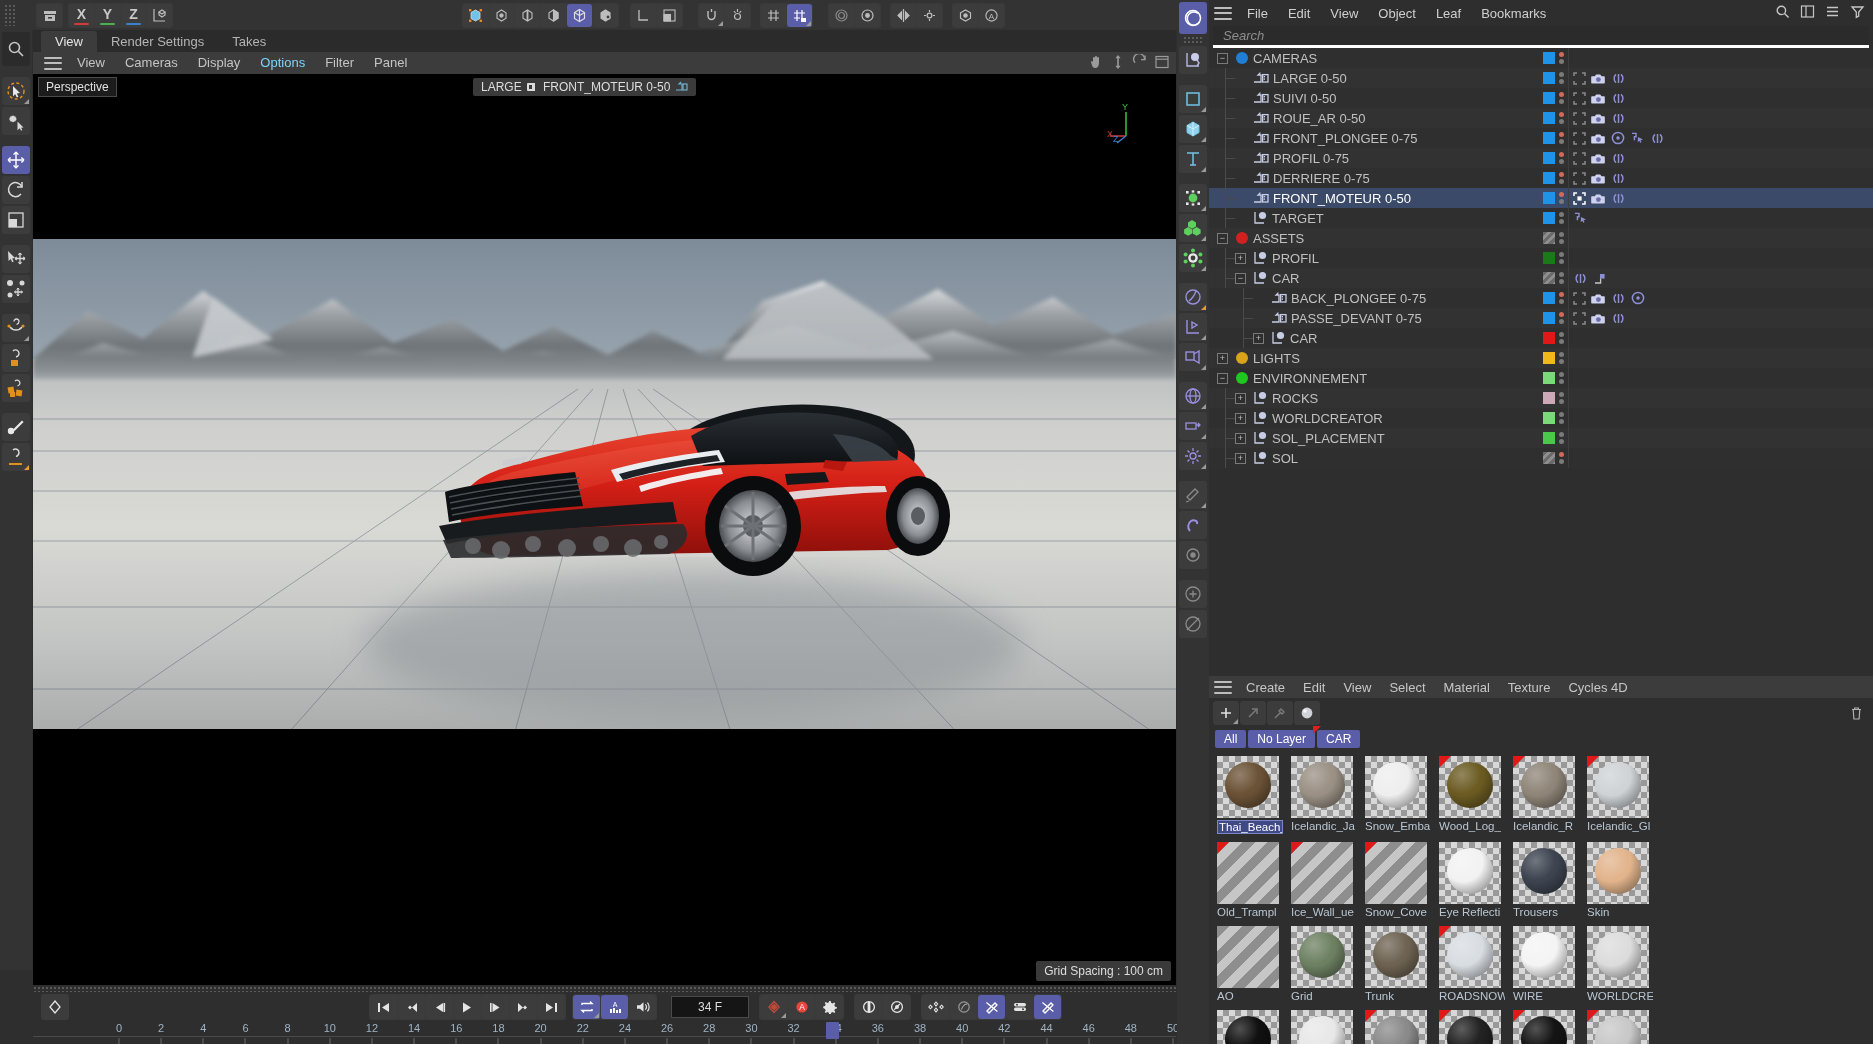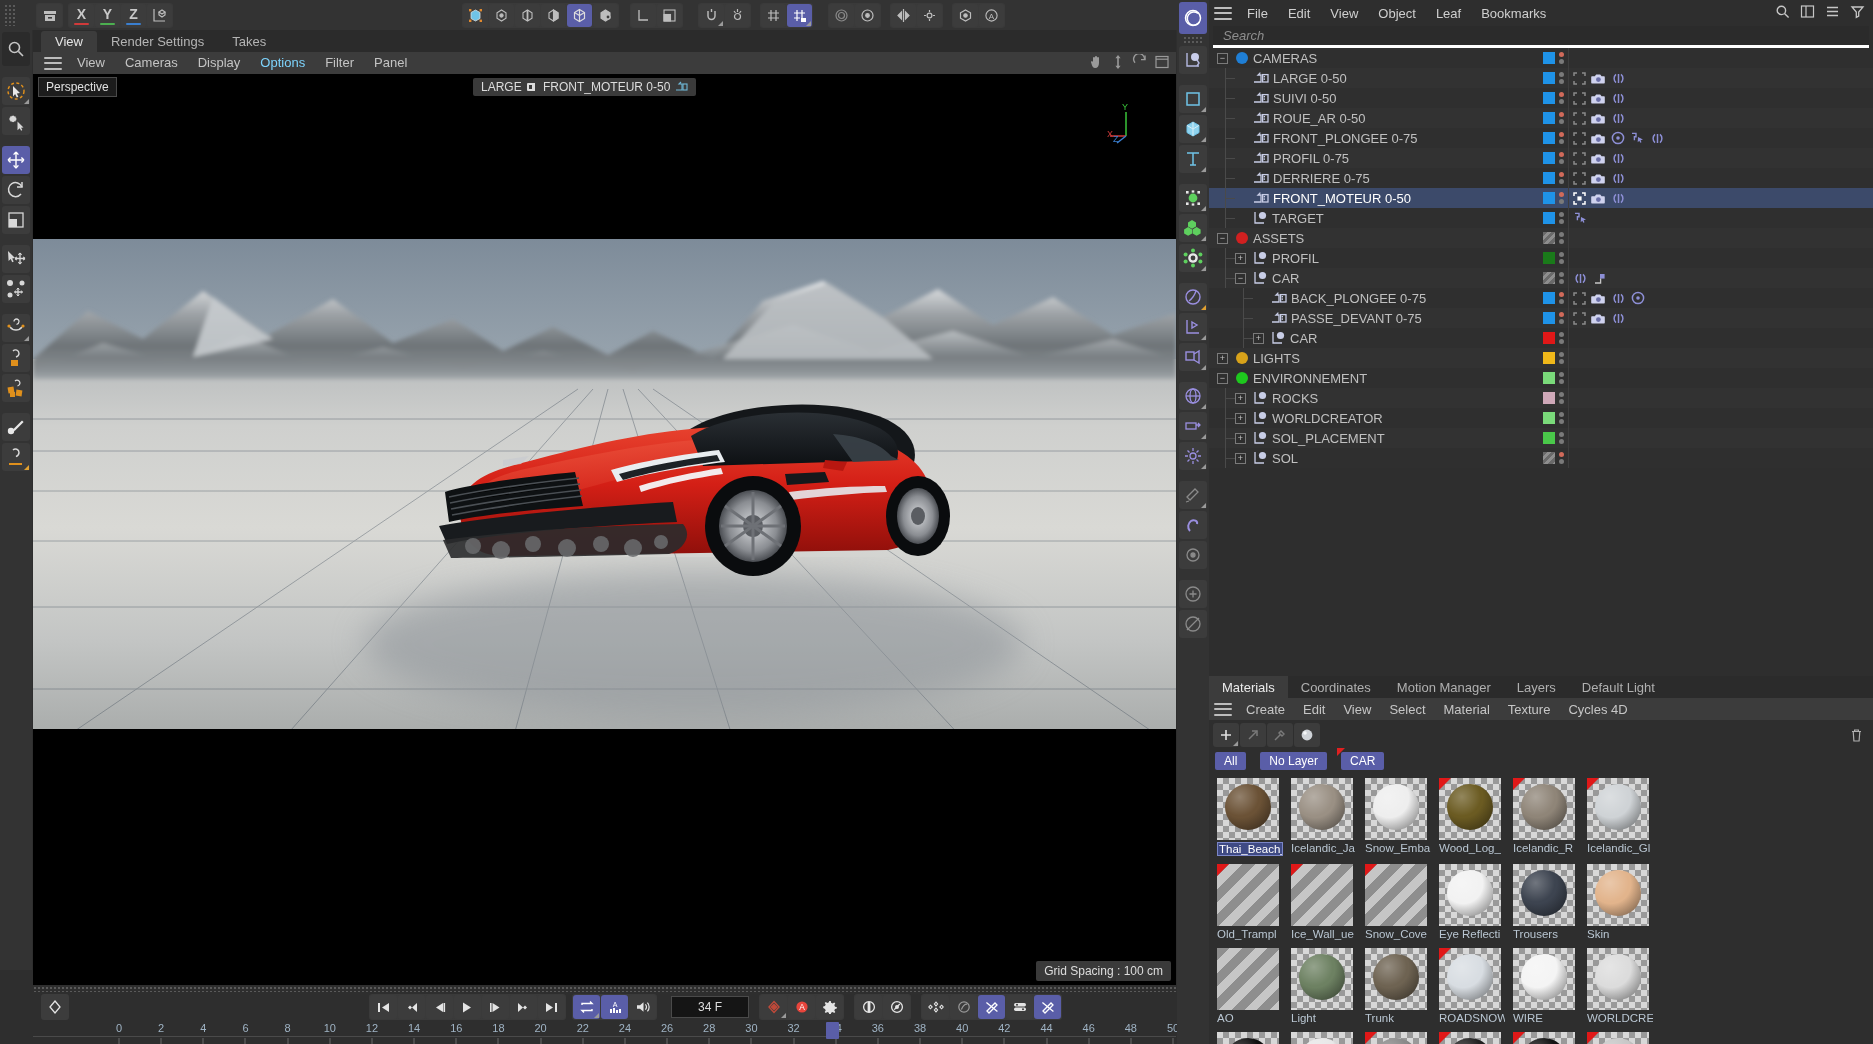--- a/index.html
+++ b/index.html
@@ -108,21 +108,21 @@
 
   
   .mm{position:absolute;left:1209px;top:676px;width:664px;height:368px;background:#2e2e2e;}
   .mm-tabs{height:22px;background:#2b2b2b;display:flex;align-items:flex-end;}
   .mm-tab{height:22px;padding:0 13px;display:flex;align-items:center;font-size:13px;color:#b0b0b0;}
   .mm-tab.sel{background:#3c3c3c;color:#ececec;}
   .mm-menu{height:22px;background:#3c3c3c;display:flex;align-items:center;}
   .mm-menu .mi{padding:0 9px;font-size:13px;color:#c6c6c6;}
   .mm-tools{height:30px;background:#2e2e2e;display:flex;align-items:center;padding-left:4px;gap:1px;position:relative;}
   .mm-tools .btn{width:26px;height:24px;}
-  .mm-layers{height:22px;display:flex;align-items:center;gap:14px;padding-left:6px;}
+  .mm-layers{height:22px;display:flex;align-items:center;gap:2px;padding-left:6px;}
   .lchip{height:18px;padding:0 9px;background:#5a5ea8;color:#fff;font-size:12px;
          display:flex;align-items:center;border-radius:2px;position:relative;}
   .lchip .flag{position:absolute;left:-4px;top:-4px;width:0;height:0;
          border-left:8px solid #e02020;border-bottom:8px solid transparent;}
   .mgrid{display:grid;grid-template-columns:repeat(6,66px);gap:8px;padding:6px 0 0 8px;}
   .mcell{width:66px;}
   .mthumb{width:62px;height:62px;position:relative;overflow:hidden;
       background-image:linear-gradient(45deg,#999 25%,transparent 25%),
                        linear-gradient(-45deg,#999 25%,transparent 25%),
                        linear-gradient(45deg,transparent 75%,#999 75%),
@@ -1803,37 +1803,20 @@
               <i></i>
             </span>
             <span class="sep-v"></span>
             <div style="display: flex; align-items: center; gap: 5px; width: 300px; flex-direction: row;"></div>
           </div>
         </div>
       </div>
   </div>
 
   <div class="mm">
-    <div class="mm-tabs" id="mm-tabs">
-        <div class="mm-tab sel">
-          <span>Materials</span>
-        </div>
-        <div class="mm-tab">
-          <span>Coordinates</span>
-        </div>
-        <div class="mm-tab">
-          <span>Motion Manager</span>
-        </div>
-        <div class="mm-tab">
-          <span>Layers</span>
-        </div>
-        <div class="mm-tab">
-          <span>Default Light</span>
-        </div>
-      </div>
     <div class="mm-menu">
       <div class="burger">
           <i></i>
           <i></i>
           <i></i>
         </div>
       <div class="mi">Create</div>
       <div class="mi">Edit</div>
       <div class="mi">View</div>
       <div class="mi">Select</div>
@@ -1966,21 +1949,21 @@
         <div class="mcell">
           <div class="mthumb">
             <div class="diag"></div>
           </div>
           <div class="mlabel">AO</div>
         </div>
         <div class="mcell">
           <div class="mthumb">
             <div class="sphere" style="background: radial-gradient(circle at 32% 28%, rgba(255, 255, 255, 0.267), transparent 42%), radial-gradient(circle at 35% 30%, rgb(109, 129, 98), rgb(109, 129, 98) 45%, rgba(0, 0, 0, 0.55) 100%) rgb(109, 129, 98);"></div>
           </div>
-          <div class="mlabel">Light</div>
+          <div class="mlabel">Grid</div>
         </div>
         <div class="mcell">
           <div class="mthumb">
             <div class="sphere" style="background: radial-gradient(circle at 32% 28%, rgba(255, 255, 255, 0.267), transparent 42%), radial-gradient(circle at 35% 30%, rgb(110, 99, 82), rgb(110, 99, 82) 45%, rgba(0, 0, 0, 0.55) 100%) rgb(110, 99, 82);"></div>
           </div>
           <div class="mlabel">Trunk</div>
         </div>
         <div class="mcell">
           <div class="mthumb">
             <div class="sphere" style="background: radial-gradient(circle at 32% 28%, rgba(255, 255, 255, 0.267), transparent 42%), radial-gradient(circle at 35% 30%, rgb(216, 221, 226), rgb(216, 221, 226) 45%, rgba(0, 0, 0, 0.55) 100%) rgb(216, 221, 226);"></div>

